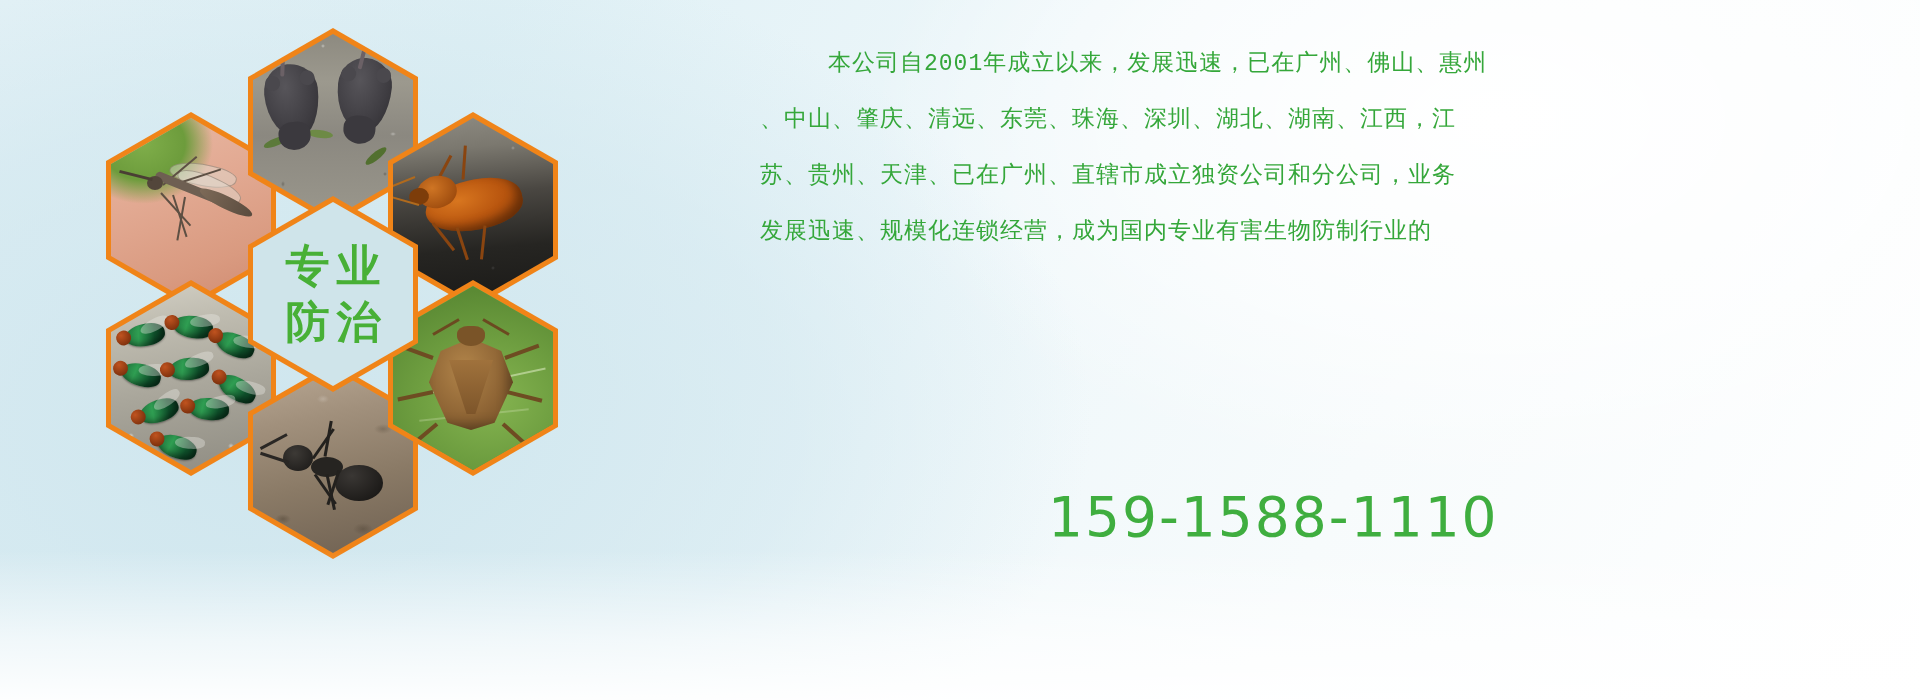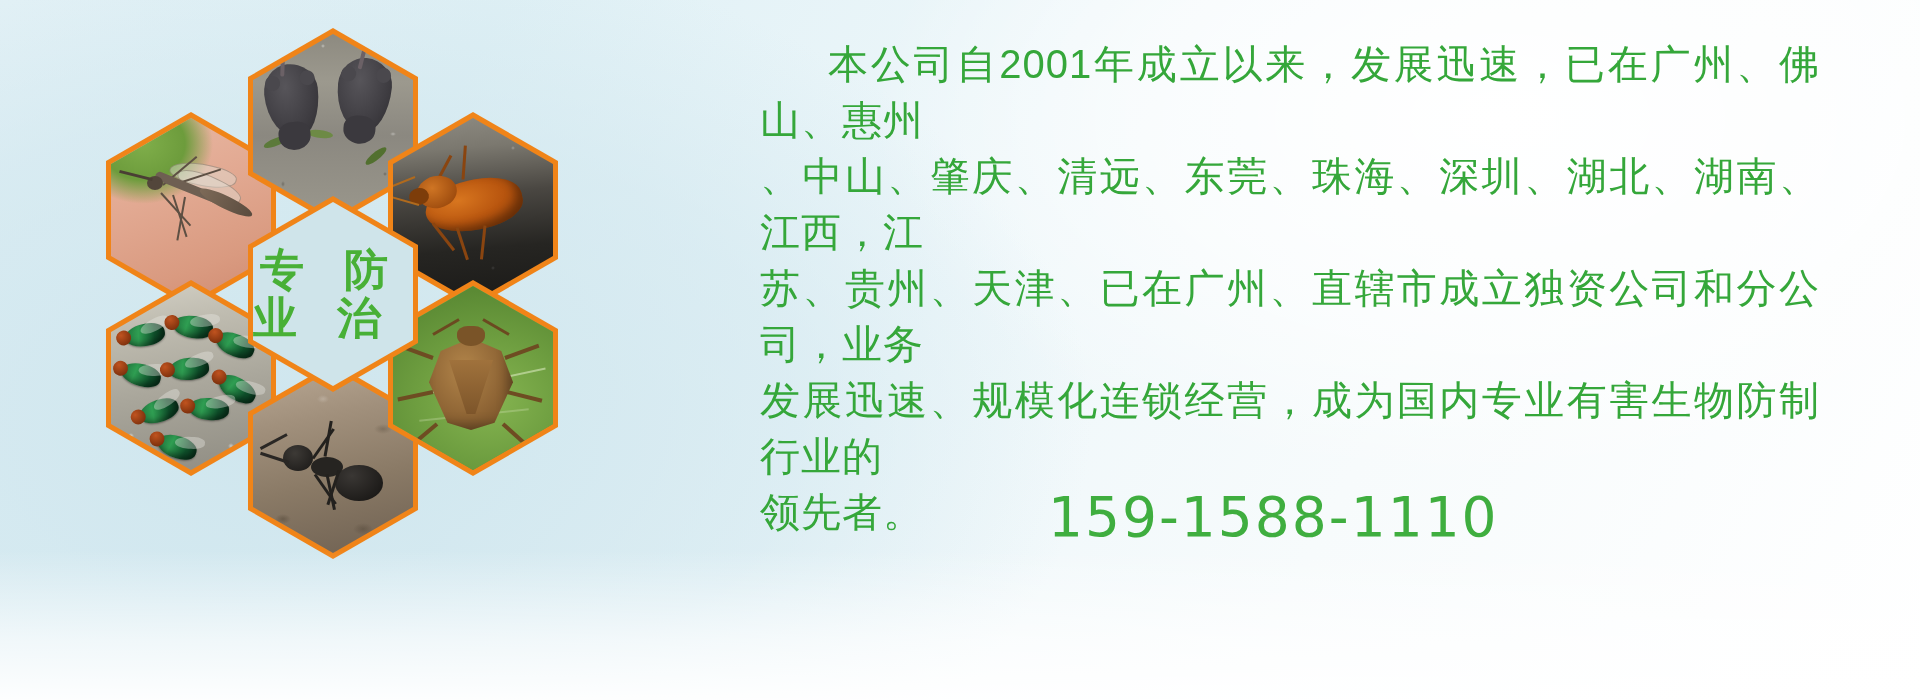--- a/index.html
+++ b/index.html
@@ -58,21 +58,21 @@
   .hex-rat      { left: 160px; top: 20px;  }
   .hex-roach    { left: 300px; top: 104px; }
   .hex-fly      { left: 18px;  top: 272px; }
   .hex-ant      { left: 160px; top: 355px; }
   .hex-stink    { left: 300px; top: 272px; }
   .hex-center   { left: 160px; top: 188px; }
 
   .hex-center .inner {
     background: #cfe4ea;
     display: flex;
-    flex-direction: row;
+    flex-direction: column;
     align-items: center;
     justify-content: center;
     gap: 8px;
   }
   .hex-label {
     color: #48b036;
     font-size: 44px;
     font-weight: 700;
     letter-spacing: 7px;
     text-indent: 7px;
@@ -319,26 +319,26 @@
   
   .copy {
     position: absolute;
     left: 760px;
     top: 36px;
     width: 1060px;
   }
   .copy p {
     margin: 0;
     color: #35a73a;
-    font-size: 40px;
+    font-size: 23px;
     line-height: 56px;
     font-weight: 500;
     letter-spacing: 1px;
     text-align: justify;
-    font-family: Liberation Sans, sans-serif;
+    font-family: Liberation Mono, monospace;
   }
   .copy p.first { text-indent: 68px; }
 
   
   .contact {
     position: absolute;
     left: 766px;
     top: 480px;
     color: #3fae3f;
     font-family: "DejaVu Sans", "Liberation Sans", sans-serif;
@@ -487,20 +487,19 @@
       </div>
     </div>
 
   </div>
 
   <div class="copy">
     <p class="first">本公司自2001年成立以来，发展迅速，已在广州、佛山、惠州</p>
     <p>、中山、肇庆、清远、东莞、珠海、深圳、湖北、湖南、江西，江</p>
     <p>苏、贵州、天津、已在广州、直辖市成立独资公司和分公司，业务</p>
     <p>发展迅速、规模化连锁经营，成为国内专业有害生物防制行业的</p>
-    <p>领先者。</p>
   </div>
 
   <div class="contact">
     <div class="line2">159-1588-1110</div>
   </div>
 
 </div>
 
 </body></html>

